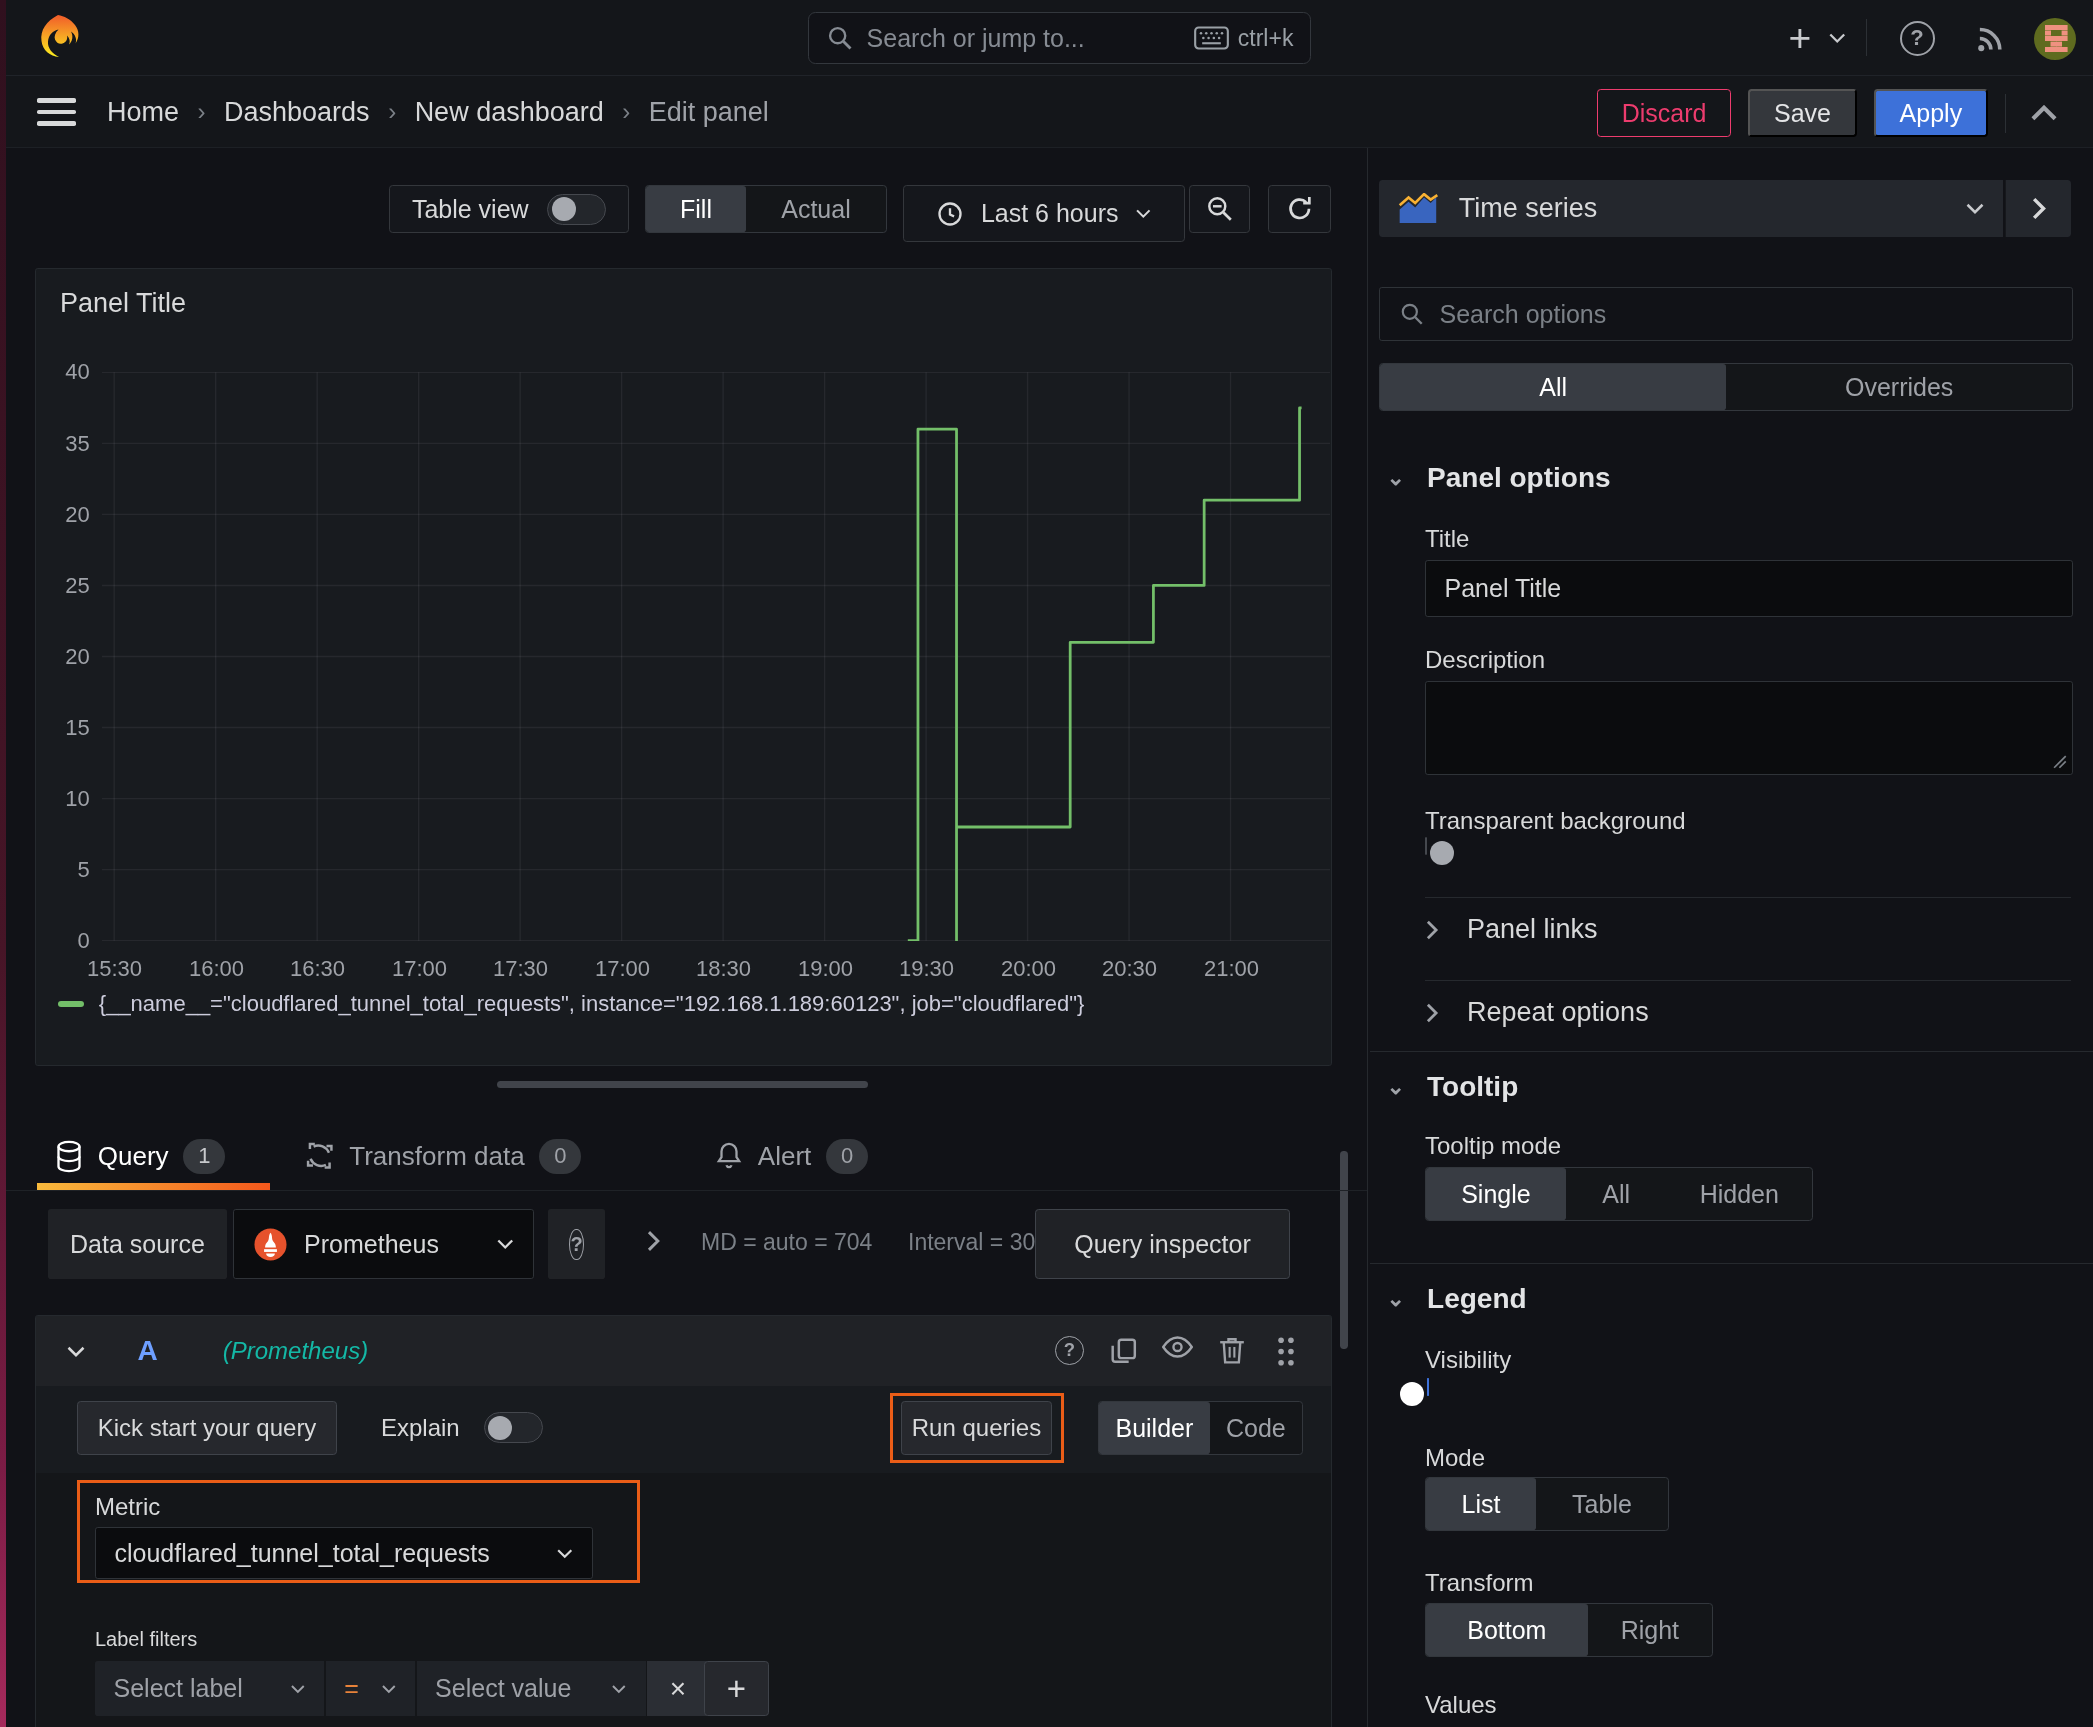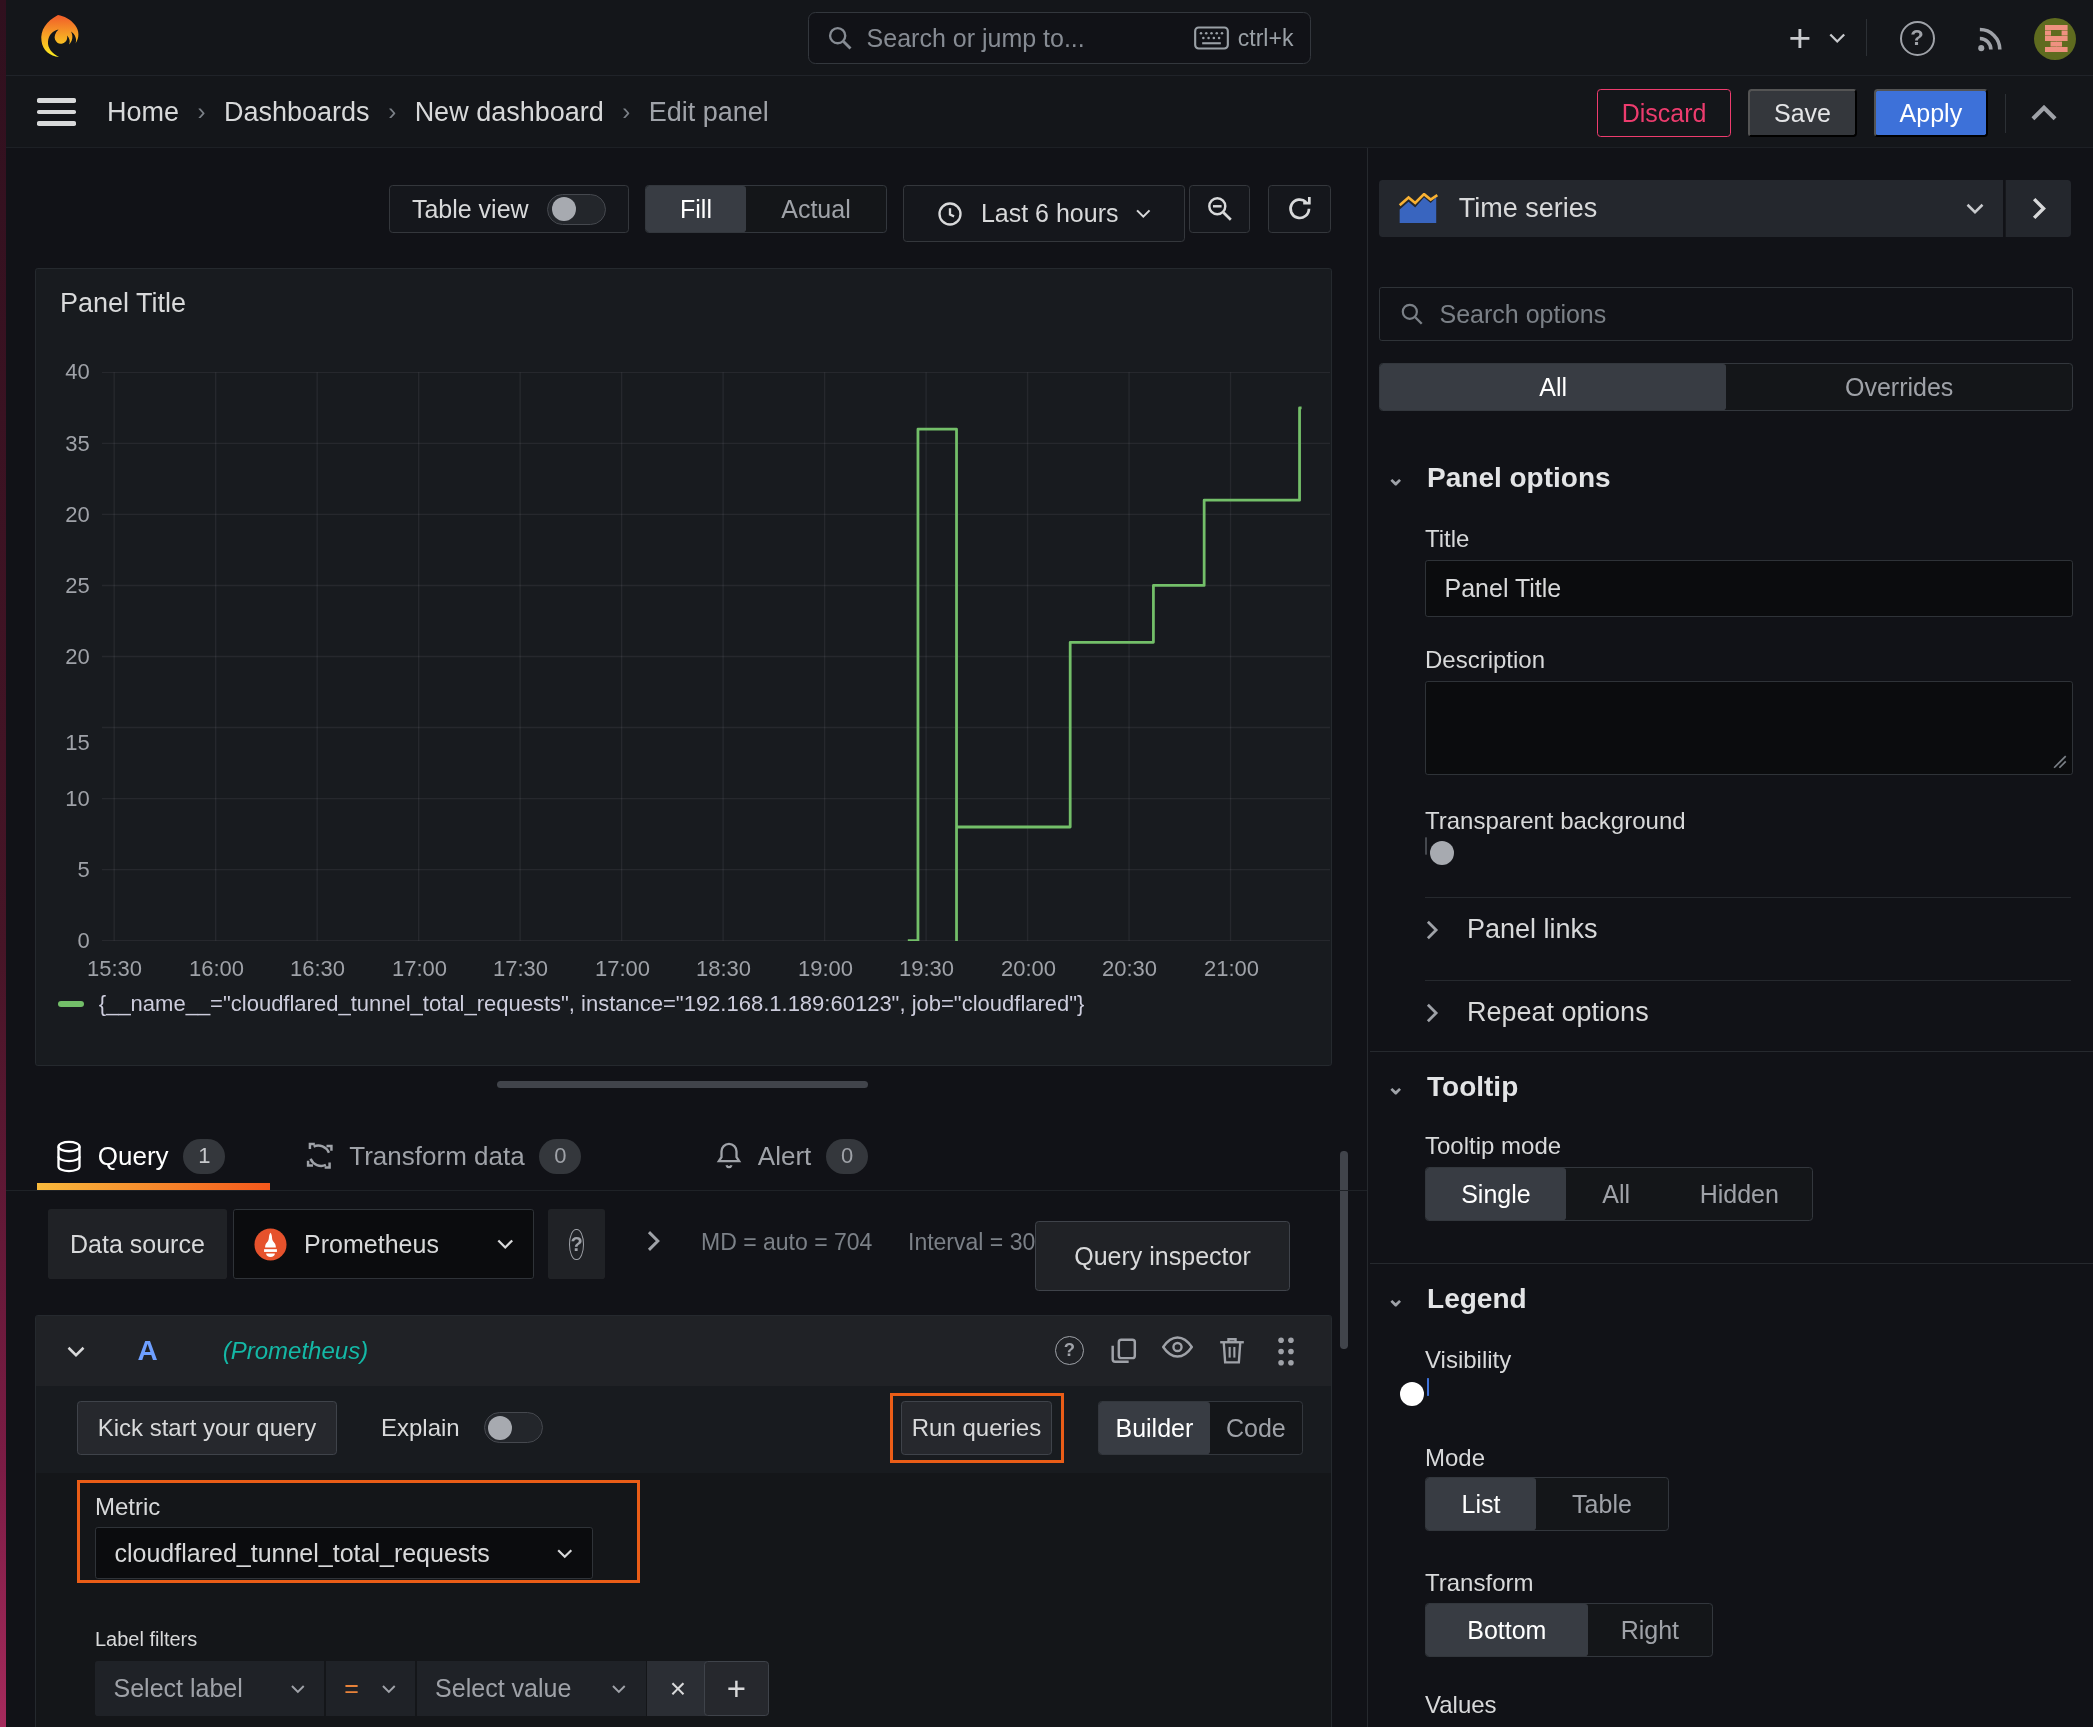--- a/index.html
+++ b/index.html
@@ -265,21 +265,21 @@
           <line x1="1003.2000000000003" x2="1003.2000000000003" y1="0" y2="616" stroke="rgba(204,204,220,0.08)" stroke-width="1.5"></line>
           <line x1="1113.2000000000003" x2="1113.2000000000003" y1="0" y2="616" stroke="rgba(204,204,220,0.08)" stroke-width="1.5"></line>
           <line x1="1223.2000000000003" x2="1223.2000000000003" y1="0" y2="616" stroke="rgba(204,204,220,0.08)" stroke-width="1.5"></line>
           <polyline points="873.4,616.0 884.4,616.0 884.4,61.6 926.2,61.6 926.2,616.0 926.2,492.8 1049.4,492.8 1049.4,292.6 1139.6,292.6 1139.6,231.0 1194.6,231.0 1194.6,138.6 1298.0,138.6 1298.0,38.5 1300.2,38.5" fill="none" stroke="#73bf69" stroke-width="3" stroke-linejoin="round"></polyline>
         </svg>
     </div>
     <div id="ylabels">
         <div class="ytick" style="top: 659px;">0</div>
         <div class="ytick" style="top: 588px;">5</div>
         <div class="ytick" style="top: 517px;">10</div>
-        <div class="ytick" style="top: 461px;">15</div>
+        <div class="ytick" style="top: 446px;">15</div>
         <div class="ytick" style="top: 375px;">20</div>
         <div class="ytick" style="top: 304px;">25</div>
         <div class="ytick" style="top: 233px;">20</div>
         <div class="ytick" style="top: 162px;">35</div>
         <div class="ytick" style="top: 90px;">40</div>
       </div>
     <div id="xlabels">
         <div class="xtick" style="left: 37px;">15:30</div>
         <div class="xtick" style="left: 139px;">16:00</div>
         <div class="xtick" style="left: 240px;">16:30</div>
@@ -362,21 +362,21 @@
   <div class="chip abs" style="left:548px; top:1209px; width:57px; height:70px; justify-content:center;">
     <span class="qcircle" style="width:31px;height:31px;font-size:20px;border-width:1.8px;">?</span>
   </div>
   <div class="abs" style="left:646px; top:1229px; color:#9fa2a8;">
     <svg class="icon" viewBox="0 0 10 16" width="14.8" height="24">
         <polyline points="2,2 8,8 2,14" fill="none" stroke="#9fa2a8" stroke-width="2"></polyline>
       </svg>
   </div>
   <div class="statstext abs" style="left:701px; top:1229px;">MD = auto = 704</div>
   <div class="statstext abs" style="left:908px; top:1229px;">Interval = 30s</div>
-  <button class="ghostbtn abs" style="left:1035px; top:1209px; width:255px; height:70px; font-size:25px; background:#202226;margin-top:12px;">Query inspector</button>
+  <button class="ghostbtn abs" style="left:1035px; top:1209px; width:255px; height:70px; font-size:25px; background:#202226;">Query inspector</button>
 
   <section class="qcard">
     <div class="qhead">
       <span style="margin-left:29.5px;">
         <svg class="icon" viewBox="0 0 16 10" width="20" height="13">
             <polyline points="2,2 8,8 14,2" fill="none" stroke="#d8d9da" stroke-width="2"></polyline>
           </svg>
       </span>
       <span class="refid" style="margin-left:52px;">A</span>
       <span class="refds" style="margin-left:65px;">(Prometheus)</span>

